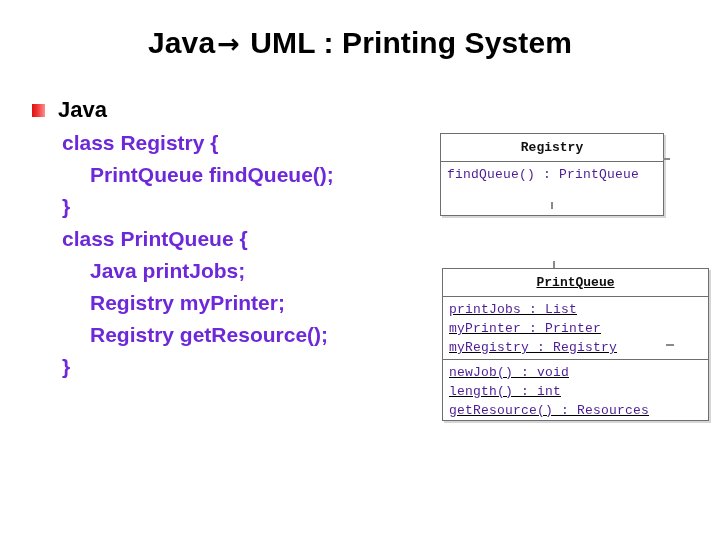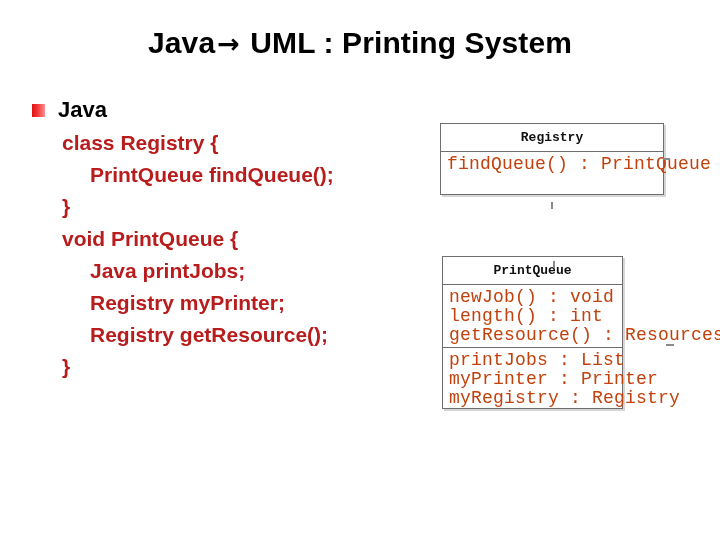--- a/index.html
+++ b/index.html
@@ -62,21 +62,21 @@
     color: #000000;
     line-height: 30px;
   }
 
   .code-block {
     margin-top: 2px;
   }
   .code-line {
     font-size: 21px;
     font-weight: bold;
-    color: #b91c1c;
+    color: #6d28d9;
     line-height: 32px;
     height: 32px;
     white-space: pre;
     padding-left: 30px;
   }
   .code-line.indent-1 {
     padding-left: 58px;
   }
 
   
@@ -97,43 +97,44 @@
     line-height: 27px;
     box-sizing: border-box;
     white-space: nowrap;
   }
   .uml-compartment {
     border-top: 1px solid #6e6e6e;
     padding: 3px 6px 4px 6px;
     box-sizing: border-box;
   }
   .uml-row {
-    font-size: 18px;
-    color: #c2410c;
+    font-size: 13px;
+    color: #4c1d95;
     line-height: 19px;
     height: 19px;
     white-space: nowrap;
     letter-spacing: 0.2px;
   }
 
   #uml-registry {
     left: 440px;
-    top: 123px;
+    top: 133px;
     width: 224px;
-    height: 72px;
+    height: 83px;
   }
   #uml-registry .uml-compartment {
     height: 44px;
   }
 
   #uml-printqueue {
     left: 442px;
-    top: 256px;
-    width: 181px;
+    top: 268px;
+    width: 267px;
     height: 153px;
+    text-decoration: underline;
   }
   #uml-printqueue .uml-attrs {
     height: 63px;
   }
   #uml-printqueue .uml-ops {
     height: 63px;
   }
 
   
   .connector-stub {
@@ -176,45 +177,45 @@
 
   <div class="bullet-row">
     <span class="bullet-marker"></span>
     <span class="bullet-label">Java</span>
   </div>
 
   <div class="code-block">
     <div class="code-line">class Registry {</div>
     <div class="code-line indent-1">PrintQueue findQueue();</div>
     <div class="code-line">}</div>
-    <div class="code-line">void PrintQueue {</div>
+    <div class="code-line">class PrintQueue {</div>
     <div class="code-line indent-1">Java printJobs;</div>
     <div class="code-line indent-1">Registry myPrinter;</div>
     <div class="code-line indent-1">Registry getResource();</div>
     <div class="code-line">}</div>
   </div>
 
 </div>
 
 <div class="uml-box" id="uml-registry">
   <div class="uml-title">Registry</div>
   <div class="uml-compartment">
     <div class="uml-row">findQueue() : PrintQueue</div>
   </div>
 </div>
 <div class="connector-stub" id="stub-registry-bottom"></div>
 <div class="connector-stub" id="stub-registry-right"></div>
 
 <div class="uml-box" id="uml-printqueue">
   <div class="uml-title">PrintQueue</div>
+  <div class="uml-compartment uml-attrs">
+    <div class="uml-row">printJobs : List</div>
+    <div class="uml-row">myPrinter : Printer</div>
+    <div class="uml-row">myRegistry : Registry</div>
+  </div>
   <div class="uml-compartment uml-ops">
     <div class="uml-row">newJob() : void</div>
     <div class="uml-row">length() : int</div>
     <div class="uml-row">getResource() : Resources</div>
   </div>
-  <div class="uml-compartment uml-attrs">
-    <div class="uml-row">printJobs : List</div>
-    <div class="uml-row">myPrinter : Printer</div>
-    <div class="uml-row">myRegistry : Registry</div>
-  </div>
 </div>
 <div class="connector-stub" id="stub-printqueue-top"></div>
 <div class="connector-stub" id="stub-printqueue-right"></div>
 
 </body></html>

